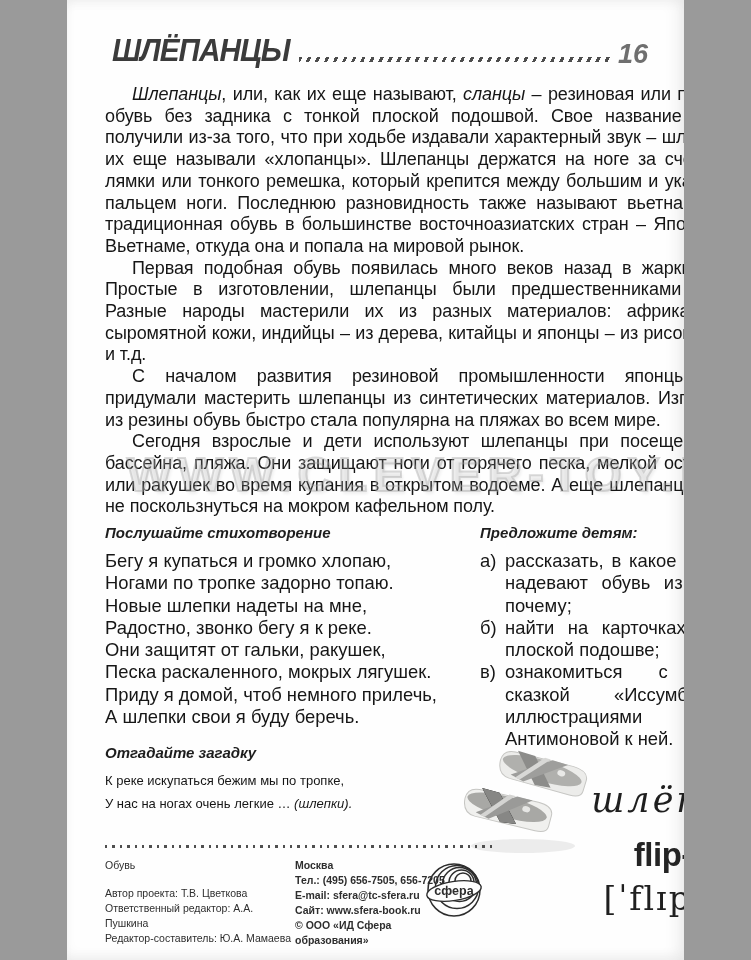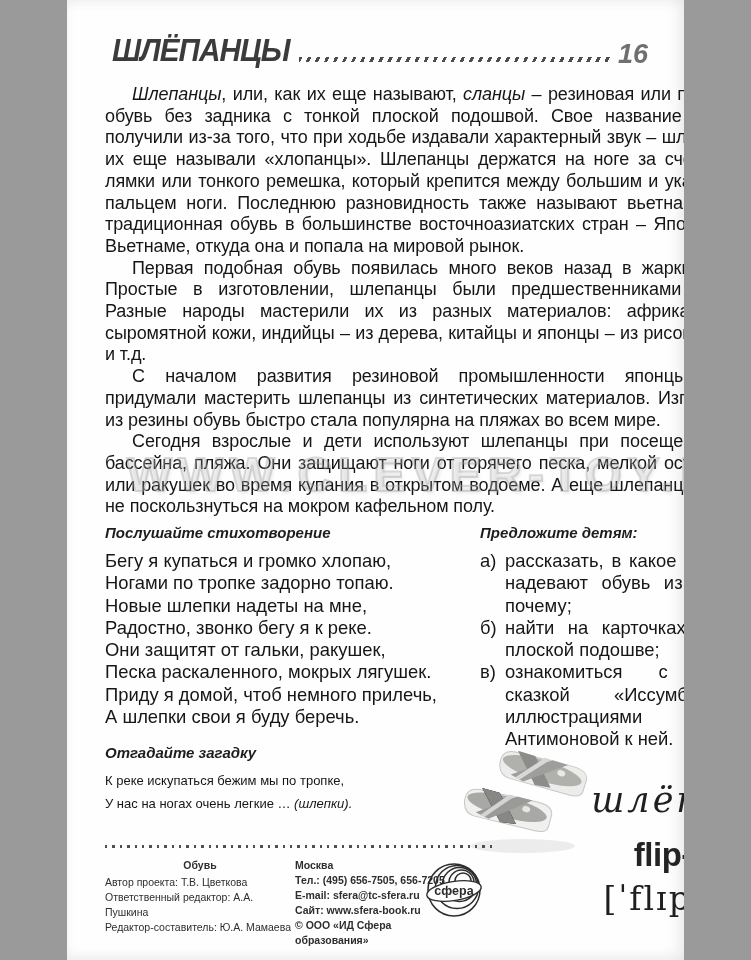--- a/index.html
+++ b/index.html
@@ -84,21 +84,21 @@
   .footer-divider{
     position:absolute;top:845px;left:38px;width:392px;height:3px;
     background:repeating-linear-gradient(90deg,#4f4f4f 0 2.4px,transparent 2.4px 7.4px);
   }
   .footer{
     position:absolute;top:858px;left:38px;width:392px;
     display:flex;font-size:10.5px;line-height:15px;color:#2e2e2e;
   }
   .f-col1{width:190px;flex:none;}
   .f-col2{width:150px;flex:none;font-weight:bold;}
-  .f-series{font-weight:bold;margin-bottom:2px;text-align:center;}
+  .f-series{font-weight:normal;margin-bottom:13px;}
   .logo{position:absolute;top:860px;left:358px;width:60px;height:60px;}
 </style>
 </head>
 <body>
 
 <div class="page">
 
   <div class="header">
     <div class="title">ШЛЁПАНЦЫ</div>
     <div class="title-dots"></div>

